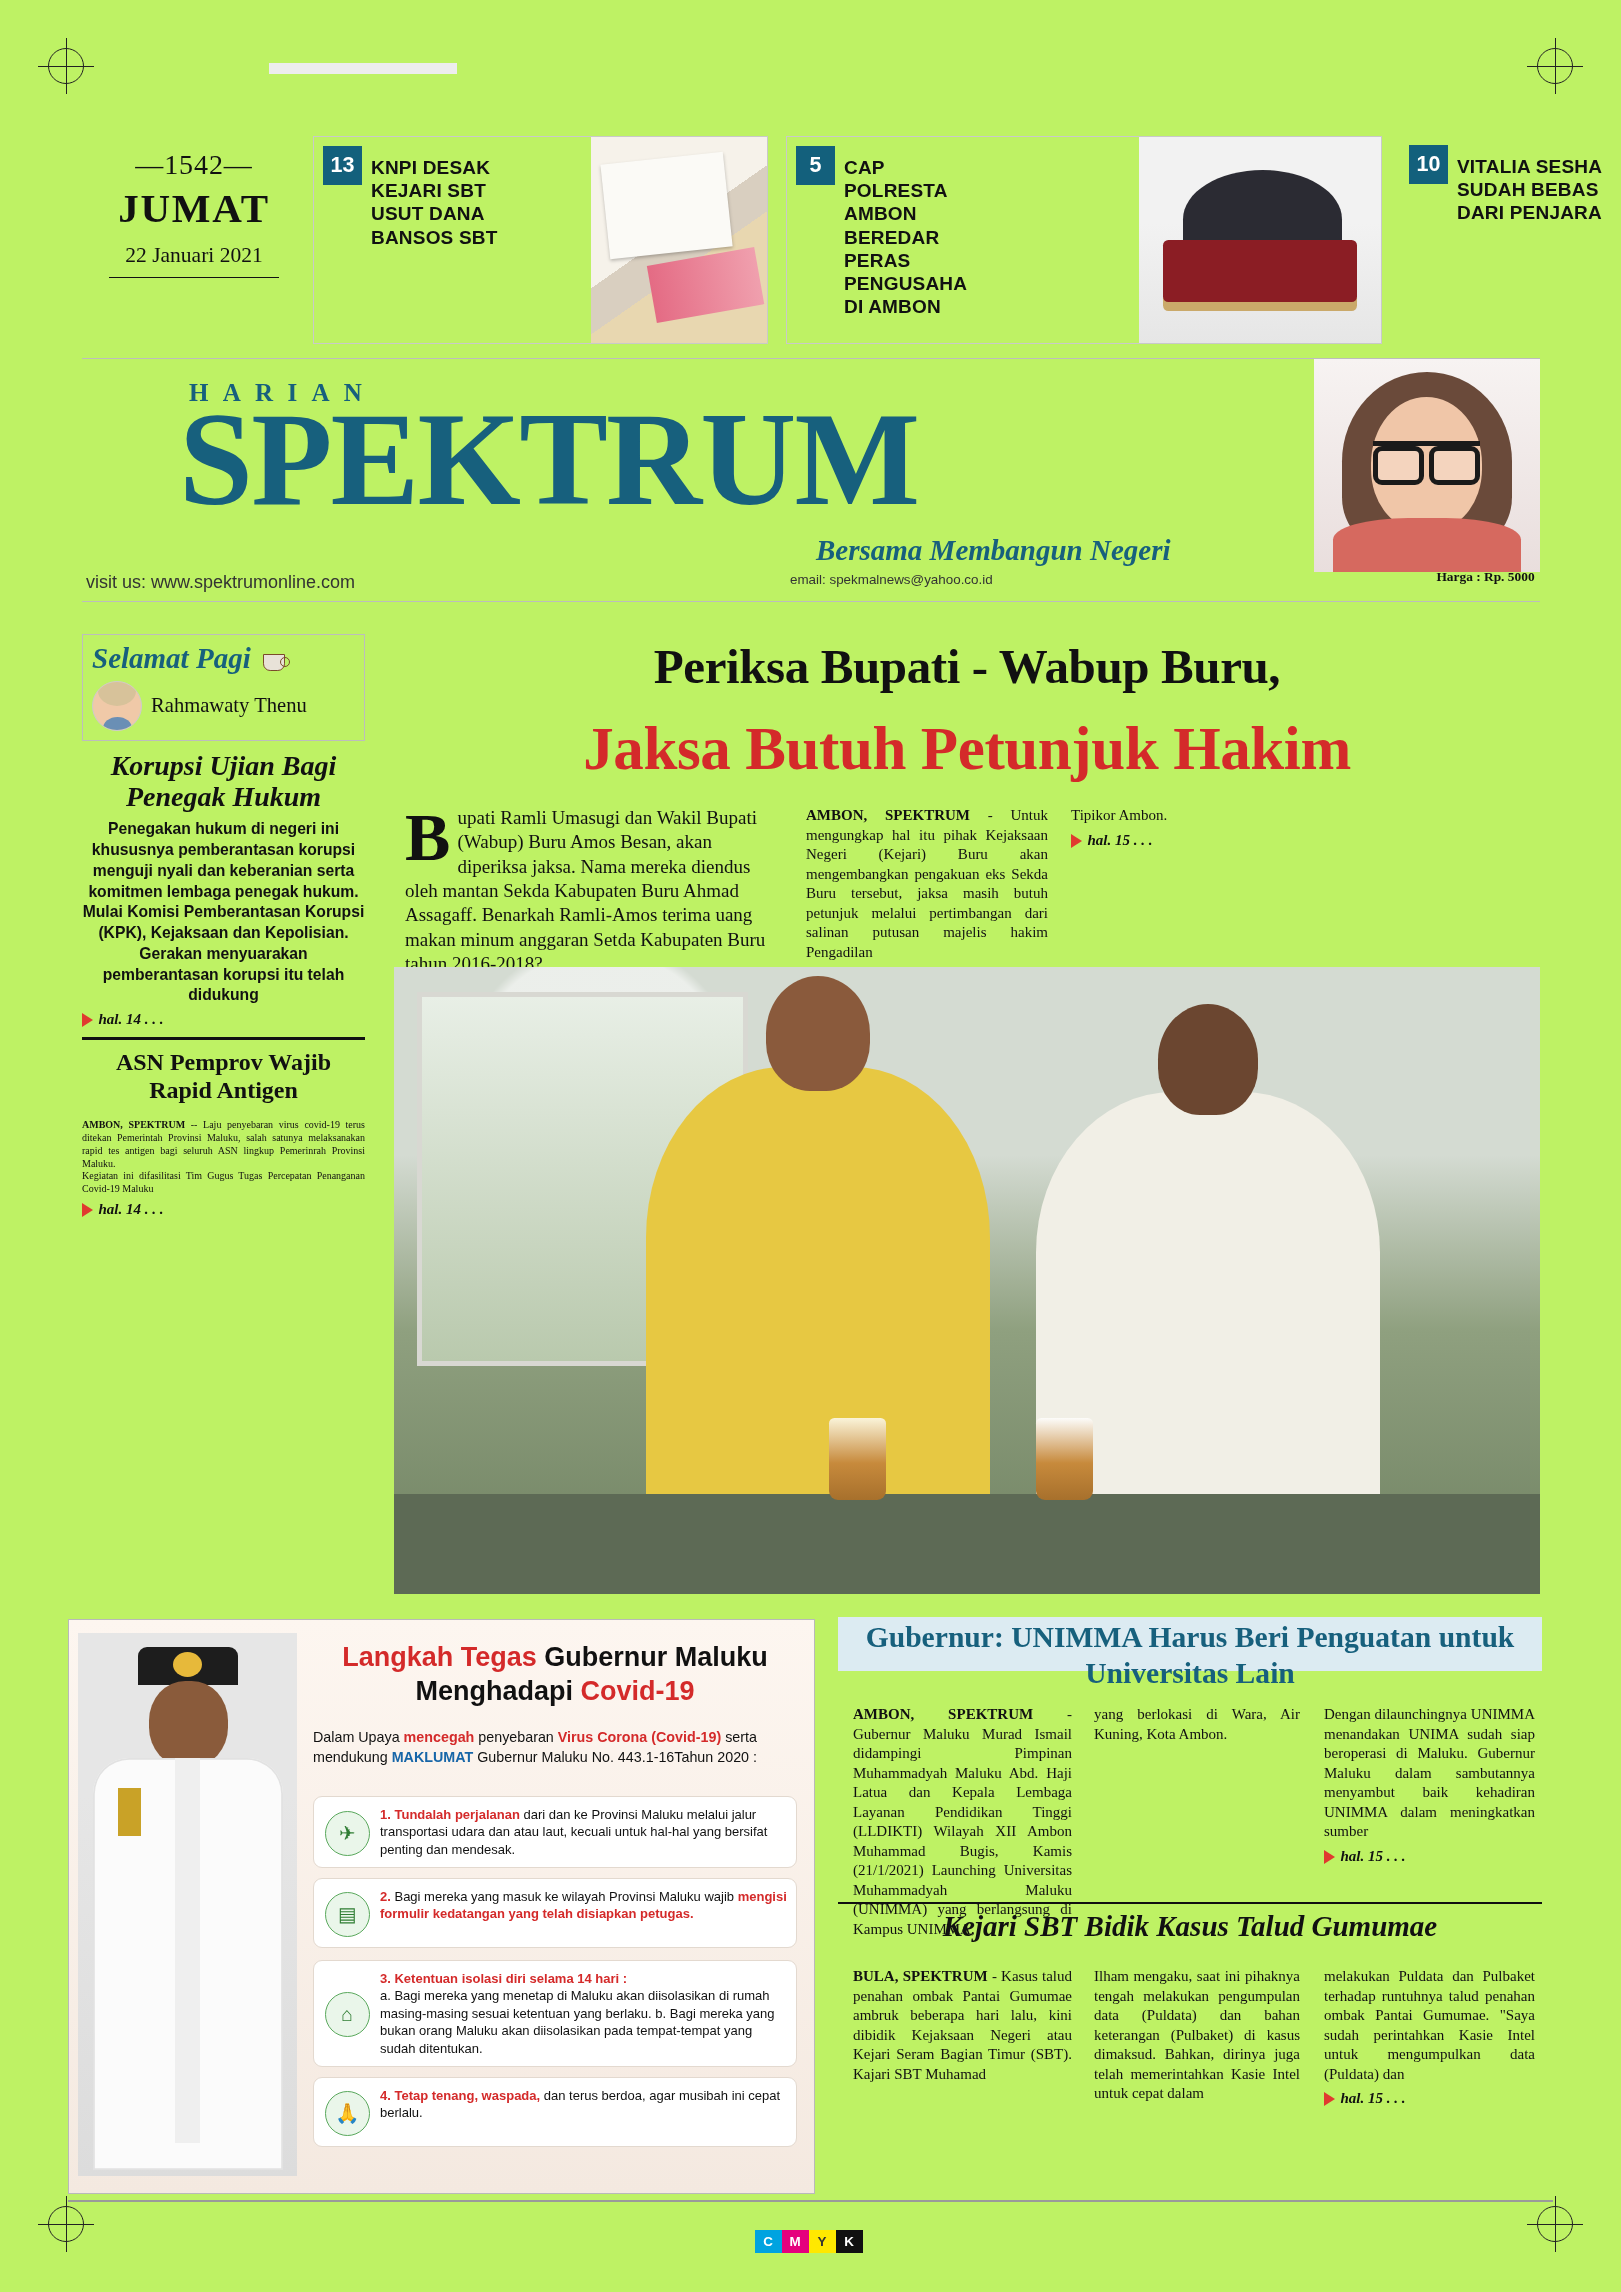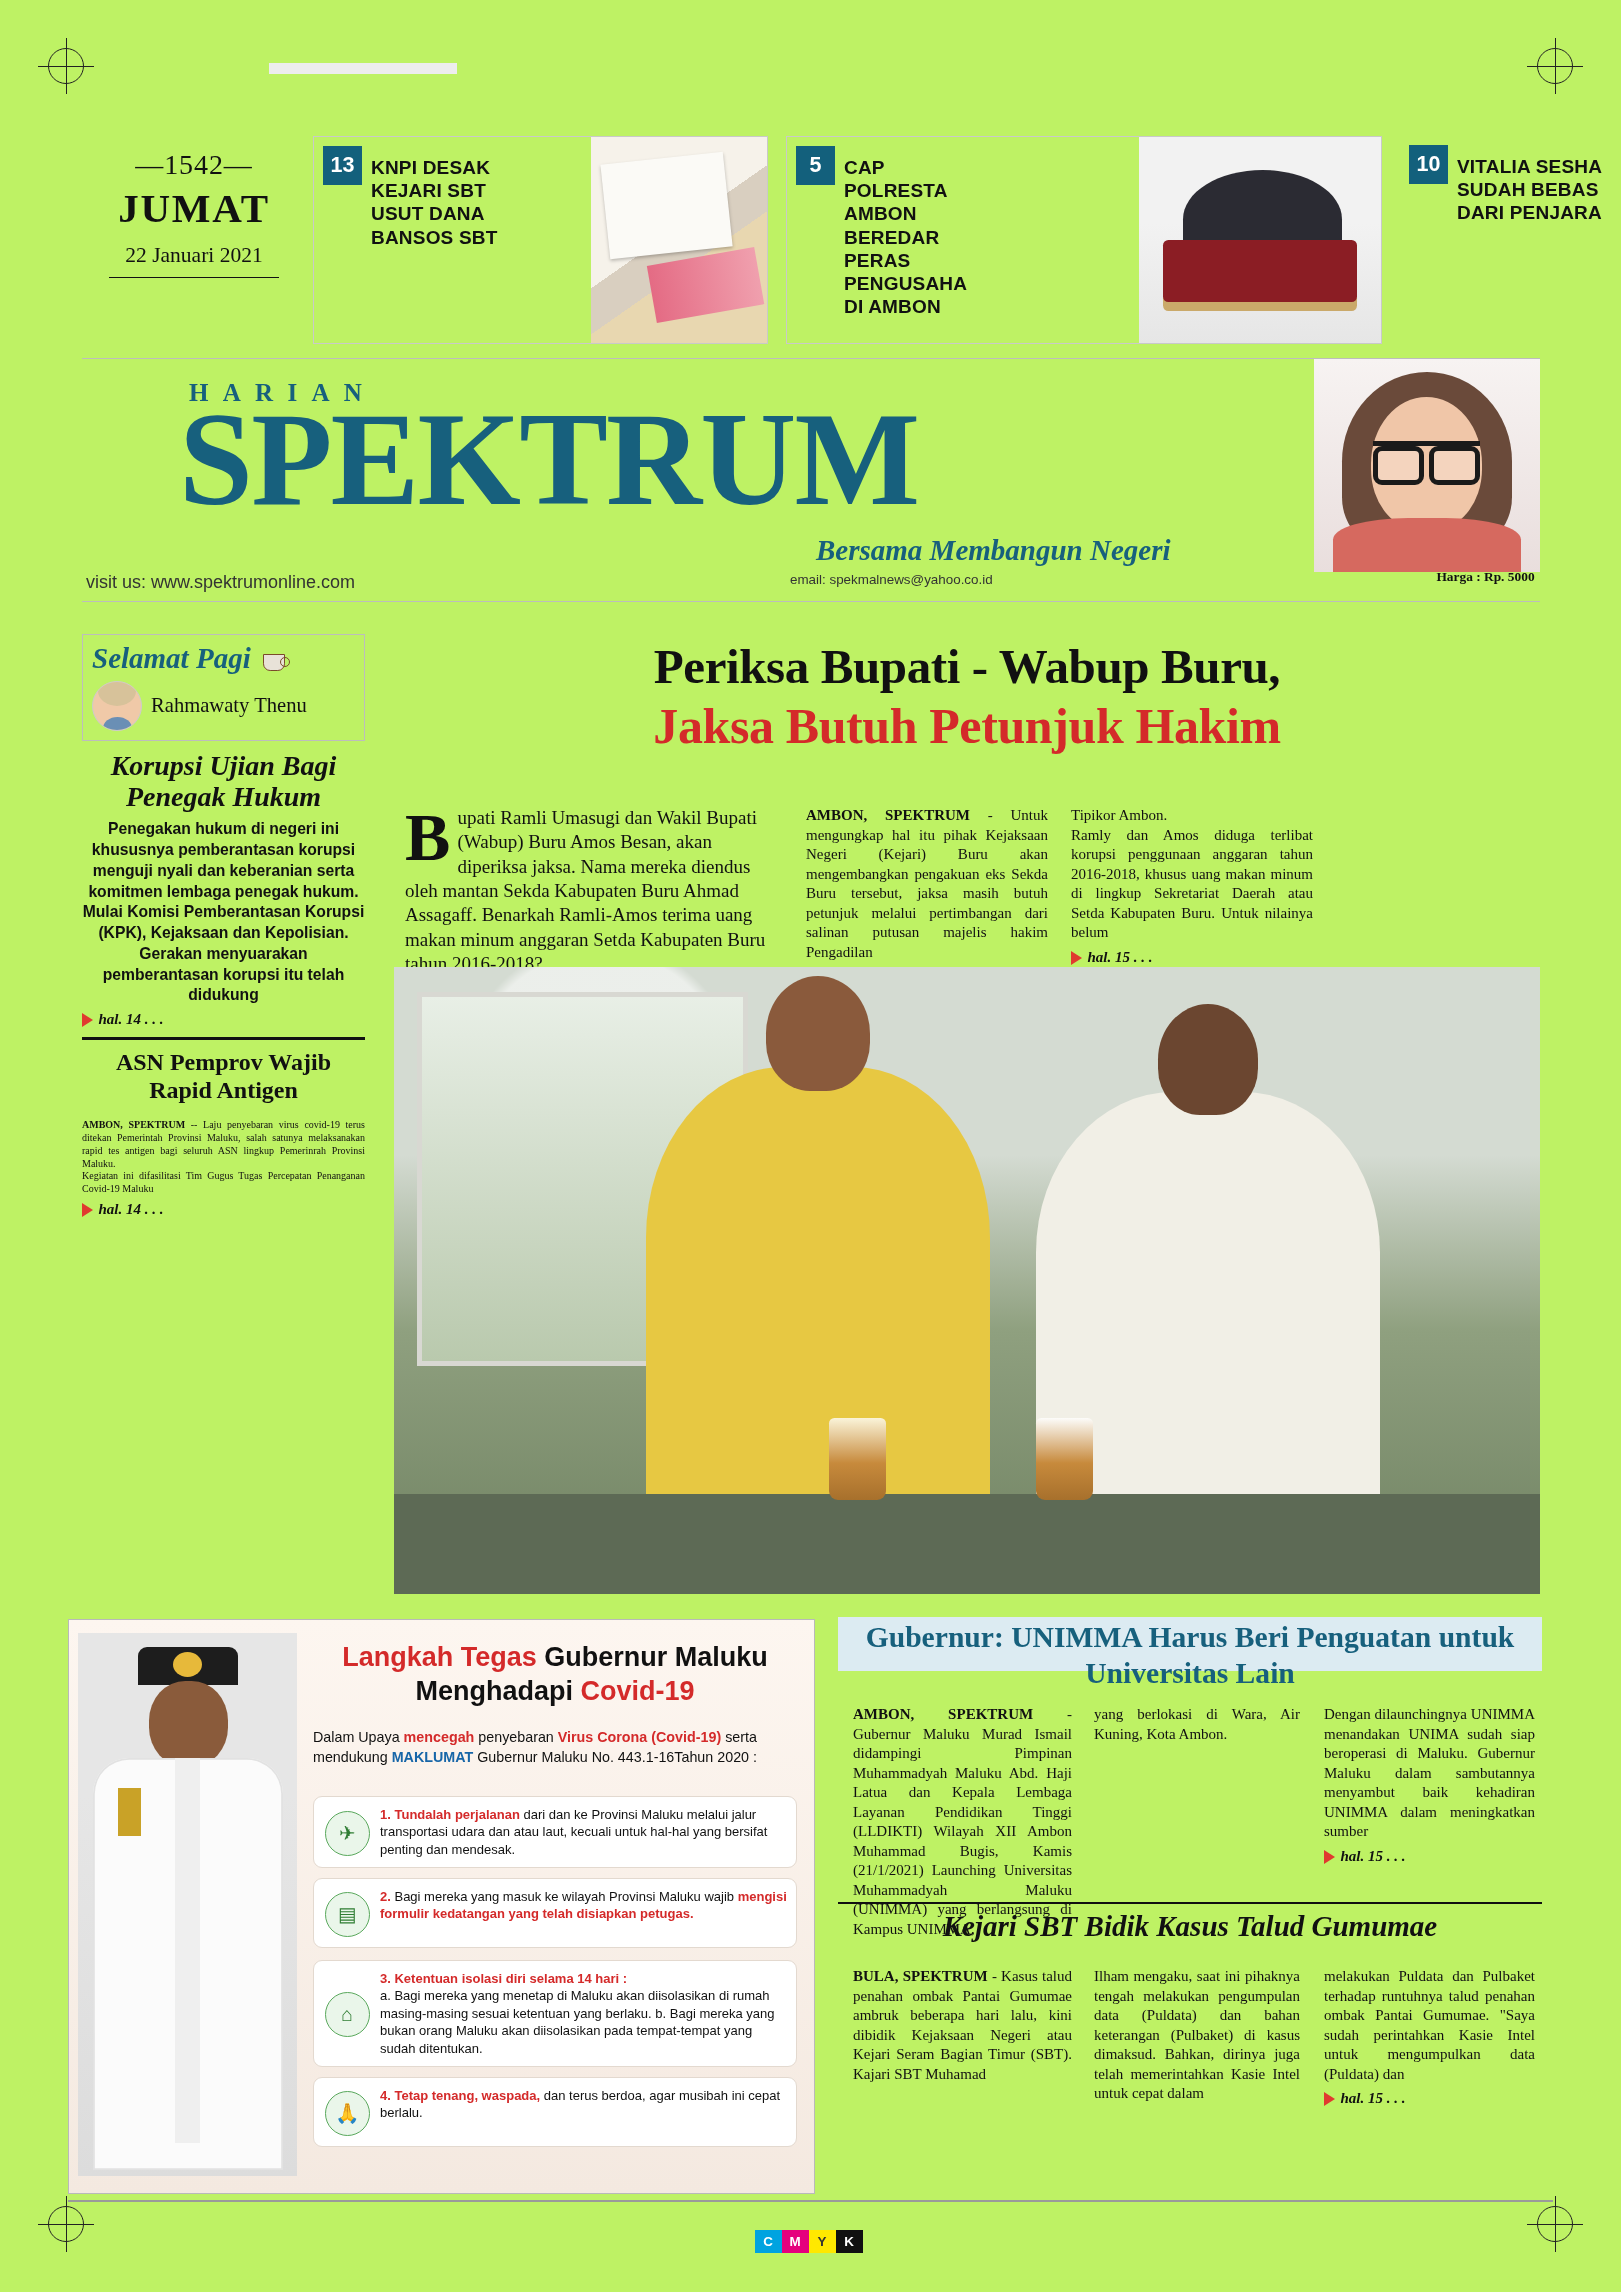--- a/index.html
+++ b/index.html
@@ -72,21 +72,21 @@
   .jump{margin-top:5.4px;font-family:"Liberation Serif",serif;font-style:italic;font-weight:bold;font-size:15px;display:flex;align-items:center;gap:5.4px;}
   .tri{width:0;height:0;border-left:11.6px solid #e03a2f;border-top:7.2px solid transparent;border-bottom:7.2px solid transparent;}
   .hr-th{height:2.7px;background:#111;margin:9px 0;}
   .sub-title{font-family:"Liberation Serif",serif;font-weight:bold;font-size:24px;line-height:1.15;text-align:center;}
   .sub-body{font-family:"Liberation Serif",serif;font-size:10px;line-height:1.28;text-align:justify;margin-top:15px;}
   .sub-body b{font-weight:bold;}
 
   
   .mainhead{position:absolute;left:394px;top:638px;width:1146px;text-align:center;}
   .mh1{font-family:"Liberation Serif",serif;font-weight:bold;font-size:49px;color:#111;letter-spacing:-0.4px;}
-  .mh2{font-family:"Liberation Serif",serif;font-weight:bold;font-size:50px;color:#d42a2a;margin-top:2px;letter-spacing:-0.4px;}
+  .mh2{font-family:"Liberation Serif",serif;font-weight:bold;font-size:61px;color:#d42a2a;margin-top:19px;letter-spacing:-0.4px;}
 
   .lead{position:absolute;left:405px;top:806px;width:367px;font-family:"Liberation Serif",serif;font-size:19px;line-height:1.28;}
   .lead .dropcap{float:left;font-size:68px;line-height:.78;font-weight:bold;padding:5.4px 7.2px 0 0;font-family:"Liberation Serif",serif;}
   .col2{position:absolute;left:806px;top:806px;width:242px;font-family:"Liberation Serif",serif;font-size:15px;line-height:1.3;text-align:justify;}
   .col3{position:absolute;left:1071px;top:806px;width:242px;font-family:"Liberation Serif",serif;font-size:15px;line-height:1.3;text-align:justify;}
   .col2 b,.col3 b{font-weight:bold;}
 
   
   .mainphoto{position:absolute;left:394px;top:967px;width:1146px;height:627px;overflow:hidden;background:linear-gradient(180deg,#cfd6cf 0 35%, #9fae95 100%);}
   .mp-bg{position:absolute;inset:0;background:
@@ -239,21 +239,20 @@
   <div class="lead">
     <span class="dropcap">B</span>
     <span>upati Ramli Umasugi dan Wakil Bupati (Wabup) Buru Amos Besan, akan diperiksa jaksa. Nama mereka diendus oleh mantan Sekda Kabupaten Buru Ahmad Assagaff. Benarkah Ramli-Amos terima uang makan minum anggaran Setda Kabupaten Buru tahun 2016-2018?</span>
   </div>
   <div class="col2">
     <b>AMBON, SPEKTRUM</b>
     <span>- Untuk mengungkap hal itu pihak Kejaksaan Negeri (Kejari) Buru akan mengembangkan pengakuan eks Sekda Buru tersebut, jaksa masih butuh petunjuk melalui pertimbangan dari salinan putusan majelis hakim Pengadilan</span>
   </div>
   <div class="col3">
     <span>Tipikor Ambon.</span><br>
-    <span>Ramly dan Amos diduga terlibat korupsi penggunaan anggaran tahun 2016-2018, khusus uang makan minum di lingkup Sekretariat Daerah atau Setda Kabupaten Buru. Untuk nilainya belum</span>
     <div class="jump">
       <span class="tri"></span>
       <span>hal. 15 . . .</span>
     </div>
   </div>
 
   <div class="mainphoto">
     <div class="mp-bg"></div>
     <div class="mp-window"></div>
     <div class="mp-p1"></div>

